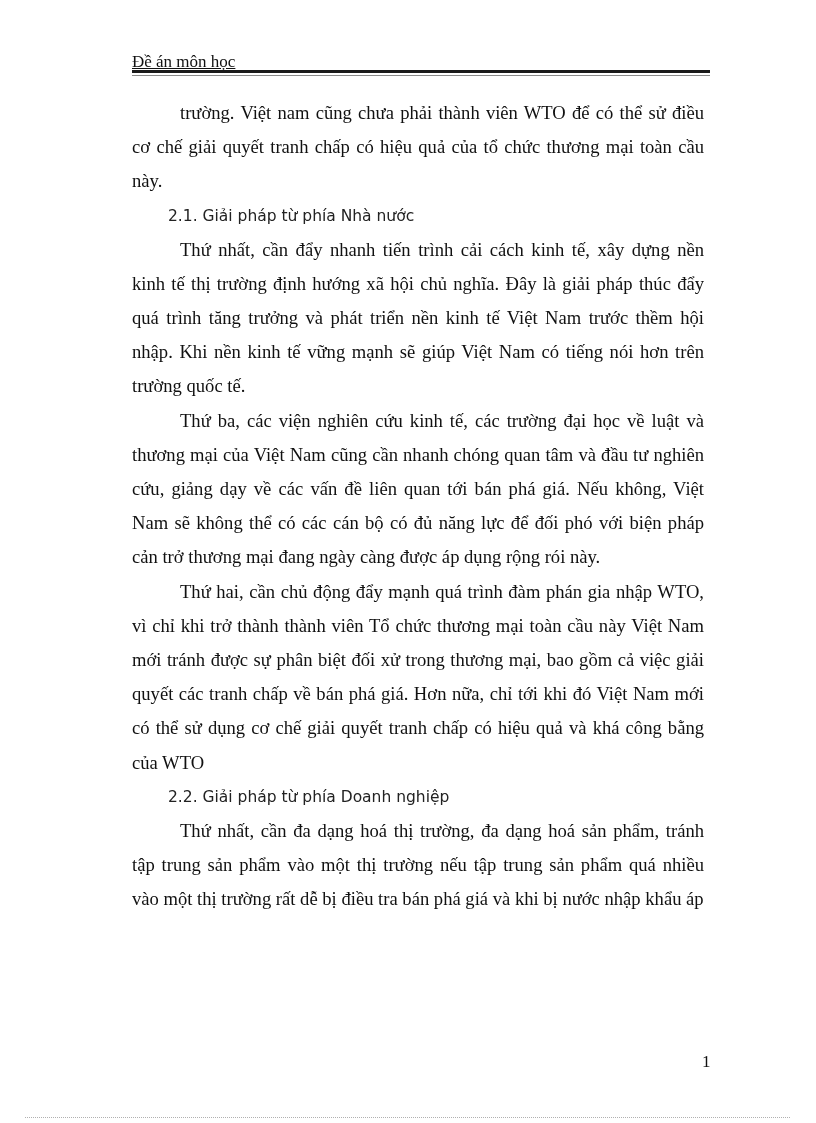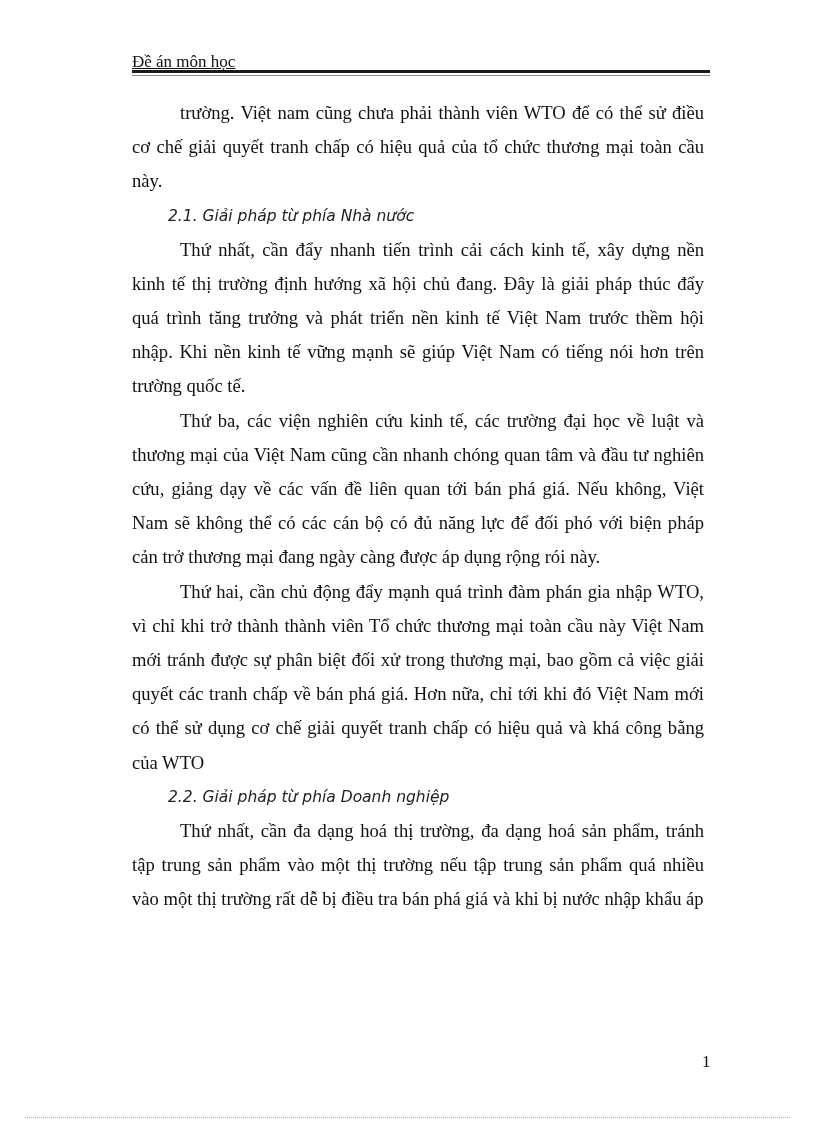--- a/index.html
+++ b/index.html
@@ -56,21 +56,20 @@
       text-align: justify;
     }
     .para {
       margin: 0;
       text-indent: 48px;
     }
     .heading {
       margin: 0;
       padding-left: 36px;
       font-family: "DejaVu Sans", sans-serif;
-      font-style: italic;
       font-size: 15.5px;
       line-height: 34px;
       color: #222;
     }
     .page-number {
       position: absolute;
       left: 702px;
       top: 1053px;
       font-size: 17px;
       line-height: 17px;
@@ -89,21 +88,21 @@
 
 <div class="page">
 
   <div class="header">
     <span class="header-title">Đề án môn học</span>
   </div>
 
   <div class="body-text">
     <p class="para">trường. Việt nam cũng chưa phải thành viên WTO để có thể sử điều cơ chế giải  quyết tranh chấp có hiệu  quả của tổ chức thương mại toàn cầu này.</p>
     <p class="heading">2.1. Giải pháp từ phía Nhà nước</p>
-    <p class="para">Thứ nhất, cần đẩy nhanh tiến trình cải cách kinh tế, xây dựng nền kinh tế thị trường định hướng xã hội chủ đang. Đây là giải pháp thúc đẩy quá trình tăng trưởng và phát triển nền kinh tế Việt Nam trước thềm hội nhập. Khi nền kinh tế vững mạnh sẽ giúp Việt Nam có tiếng nói hơn trên trường quốc tế.</p>
+    <p class="para">Thứ nhất, cần đẩy nhanh tiến trình cải cách kinh tế, xây dựng nền kinh tế thị trường định hướng xã hội chủ nghĩa. Đây là giải pháp thúc đẩy quá trình tăng trưởng và phát triển nền kinh tế Việt Nam trước thềm hội nhập. Khi nền kinh tế vững mạnh sẽ giúp Việt Nam có tiếng nói hơn trên trường quốc tế.</p>
     <p class="para">Thứ ba, các viện nghiên cứu kinh tế, các trường đại học về luật và thương mại của Việt Nam cũng cần nhanh chóng quan tâm và đầu tư nghiên cứu, giảng dạy về các vấn đề liên quan tới bán phá giá. Nếu không, Việt Nam sẽ không thể có các cán bộ có đủ năng lực để đối phó với biện pháp cản trở thương mại đang ngày càng được áp dụng rộng rói này.</p>
     <p class="para">Thứ hai, cần chủ động đẩy mạnh quá trình đàm phán gia nhập WTO, vì chỉ khi trở thành thành viên Tổ chức thương mại toàn cầu này Việt Nam mới tránh được sự phân biệt đối xử trong thương mại, bao gồm cả việc giải quyết các tranh chấp về bán phá giá. Hơn nữa, chỉ tới khi đó Việt Nam mới có thể sử dụng cơ chế giải  quyết tranh chấp có hiệu  quả và khá công bằng của WTO</p>
     <p class="heading">2.2. Giải pháp từ phía Doanh nghiệp</p>
     <p class="para">Thứ nhất, cần đa dạng hoá thị trường, đa dạng hoá sản phẩm, tránh tập trung sản phẩm vào một thị trường nếu tập trung sản phẩm quá nhiều vào một thị trường rất dễ bị điều tra bán phá giá và khi bị nước nhập khẩu áp</p>
   </div>
 
   <div class="page-number">1</div>
 
   <div class="page-edge"></div>
 </div>

